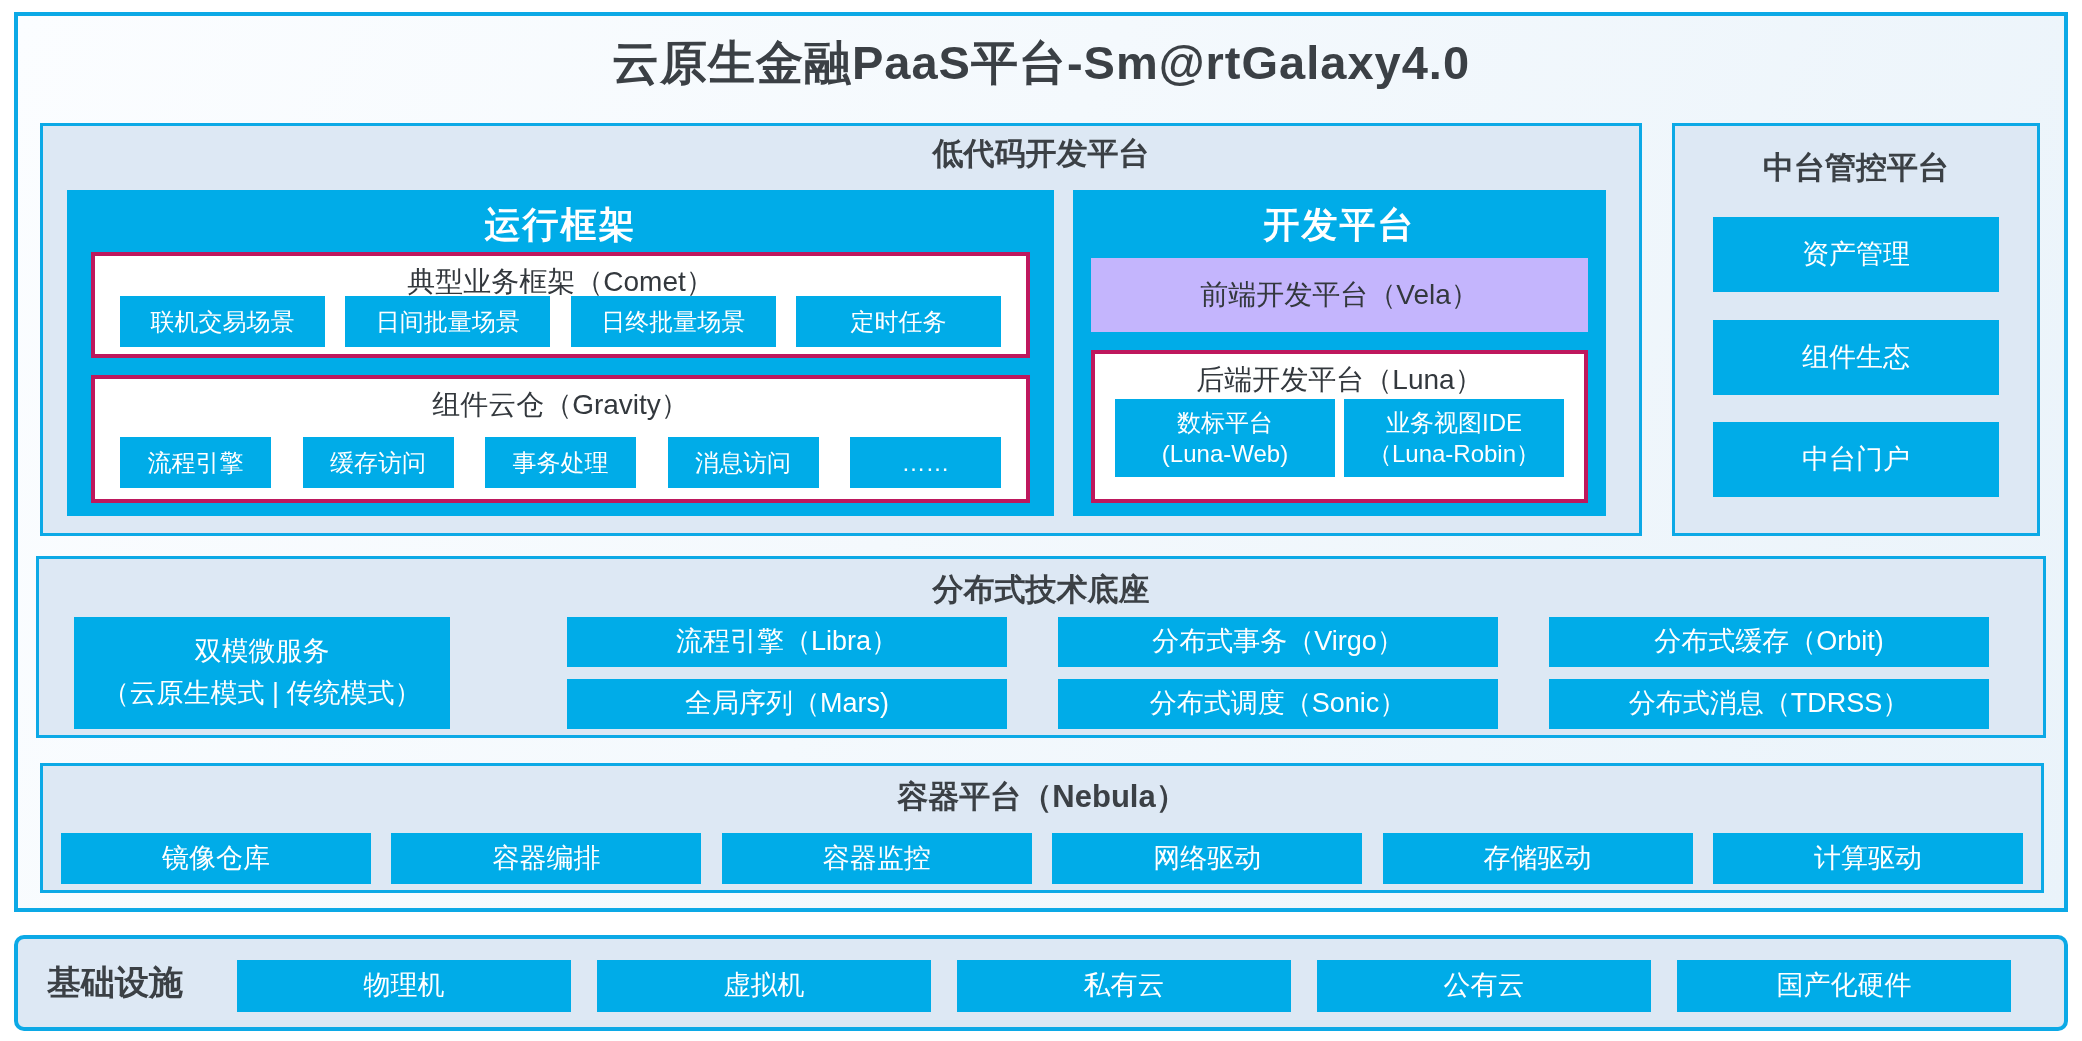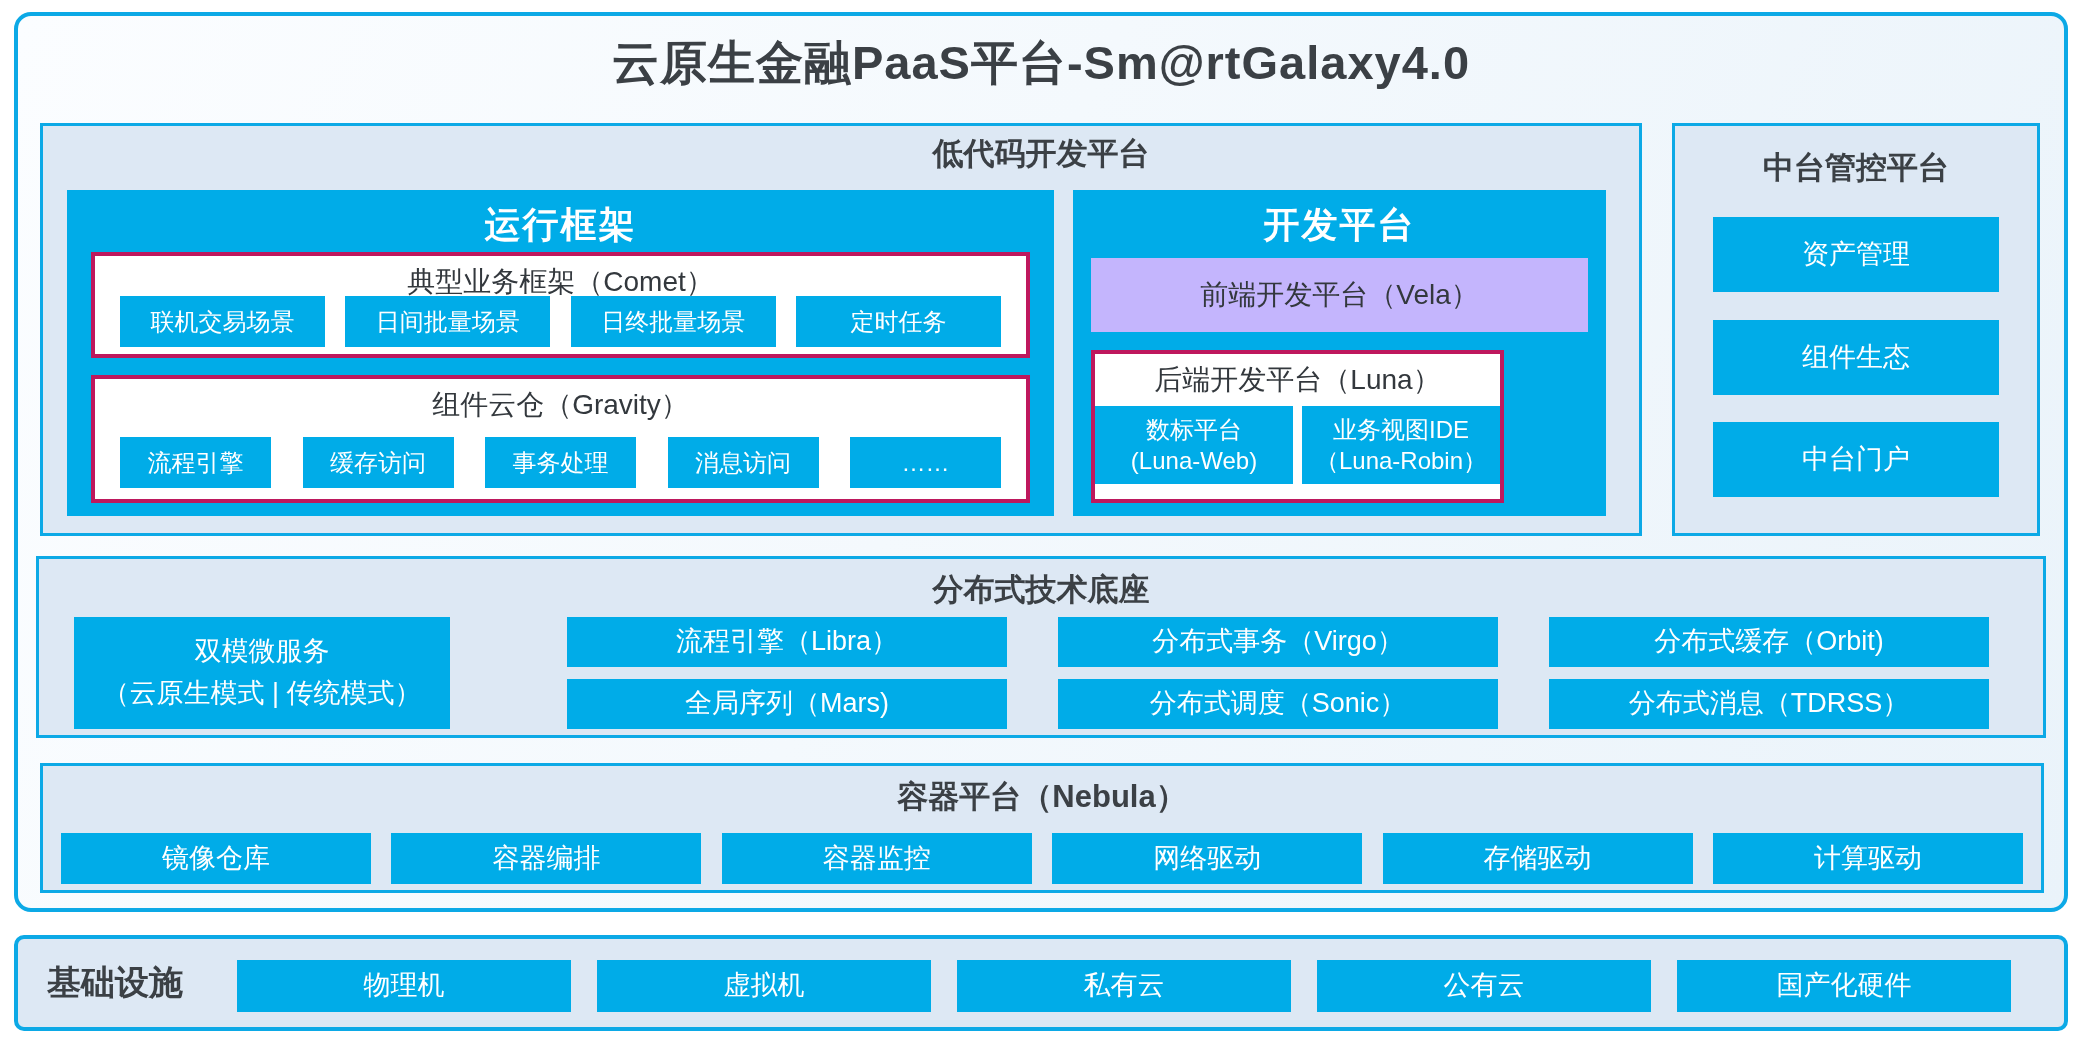--- a/index.html
+++ b/index.html
@@ -1,20 +1,20 @@
 <!DOCTYPE html>
 <html><head>
 <meta charset="utf-8">
 <style>
   html,body{margin:0;padding:0;background:#fff;}
   body{font-family:"Liberation Sans","DejaVu Sans",sans-serif;color:#3B4045;}
   .canvas{position:relative;width:2082px;height:1041px;background:#fff;overflow:hidden;}
 
   .outer{position:absolute;left:14px;top:12px;width:2054px;height:900px;
-    border:4px solid #0CA9E6;border-radius:17px;box-sizing:border-box;
+    border:4px solid #0CA9E6;border-radius:0;box-sizing:border-box;
     background:linear-gradient(115deg,#fbfdff 0%,#f4f9fd 45%,#eaf3fa 100%);}
 
   .page-title{position:absolute;top:16px;left:0;width:100%;text-align:center;
     font-size:47px;font-weight:bold;color:#3B4045;letter-spacing:1px;}
 
   .panel{position:absolute;background:#DDE8F4;border:3px solid #0CA9E6;box-sizing:border-box;}
   .panel-lowcode{left:22px;top:107px;width:1602px;height:413px;}
   .panel-mid{left:1654px;top:107px;width:368px;height:413px;}
   .panel-distributed{left:18px;top:540px;width:2010px;height:182px;}
   .panel-containerp{left:22px;top:747px;width:2004px;height:130px;}
@@ -39,22 +39,22 @@
   .wbox-gravity .wbox-row{bottom:11px;}
 
   .cbtn{background:#00ACE8;color:#fff;display:flex;flex-direction:column;
     align-items:center;justify-content:center;box-sizing:border-box;text-align:center;
     font-size:24px;line-height:1.3;}
   .btn-sm{width:205px;height:51px;}
   .btn-g{width:151px;height:51px;}
 
   .box-vela{position:absolute;left:18px;top:68px;width:497px;height:74px;background:#c4b5fd;
     display:flex;align-items:center;justify-content:center;font-size:28px;color:#33383D;}
-  .wbox-luna{left:18px;top:160px;width:413px;height:153px;}
-  .luna-row{display:flex;justify-content:center;gap:9px;margin-top:7px;}
+  .wbox-luna{left:18px;top:160px;width:497px;height:153px;}
+  .luna-row{display:flex;justify-content:center;gap:9px;}
   .btn-luna{width:220px;height:78px;font-size:24px;}
 
   .mid-btn{position:absolute;left:38px;width:286px;height:75px;font-size:27px;}
   .mid-btn.b1{top:91px}.mid-btn.b2{top:194px}.mid-btn.b3{top:296px}
 
   .dual-btn{position:absolute;left:35px;top:58px;width:376px;height:112px;font-size:27px;line-height:1.55;}
   .dist-btn{position:absolute;width:440px;height:50px;font-size:27px;}
   .dc1{left:528px}.dc2{left:1019px}.dc3{left:1510px}
   .dr1{top:58px}.dr2{top:120px}
 

